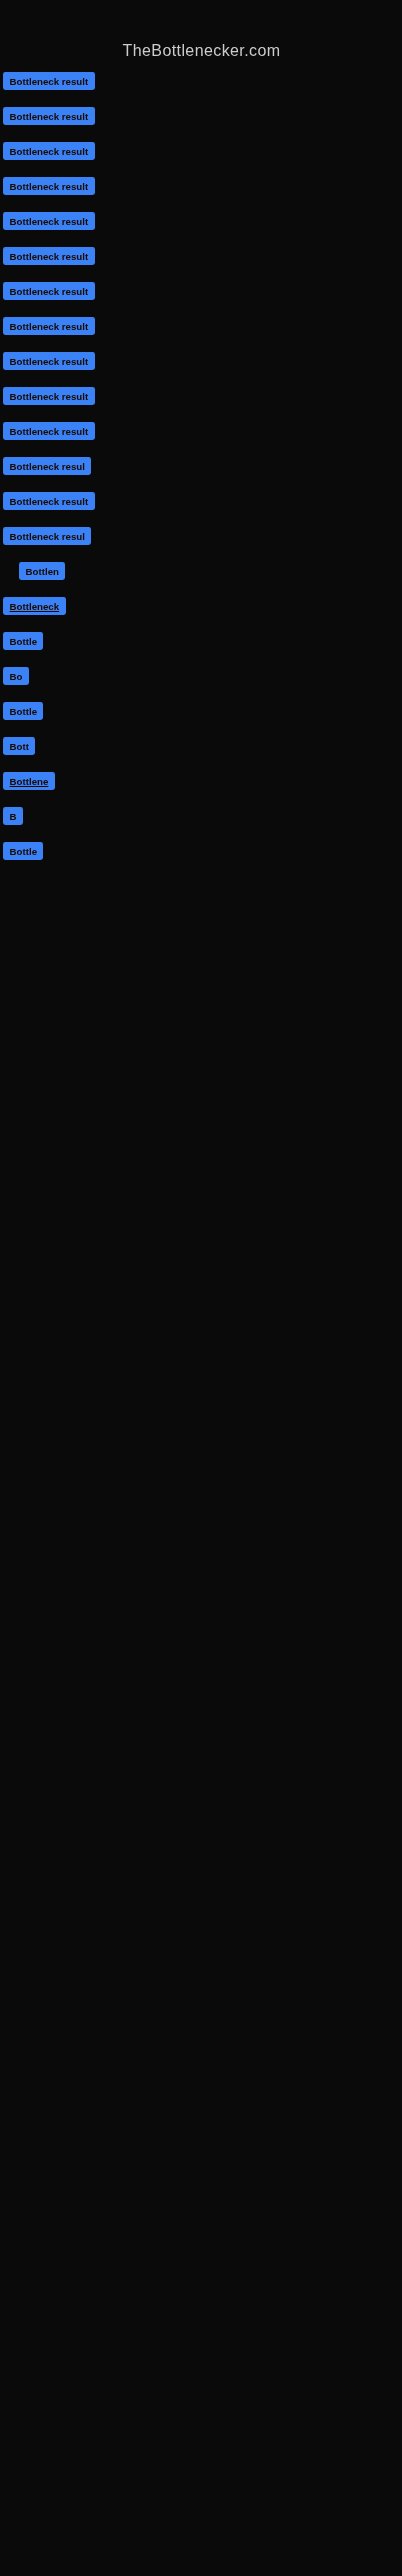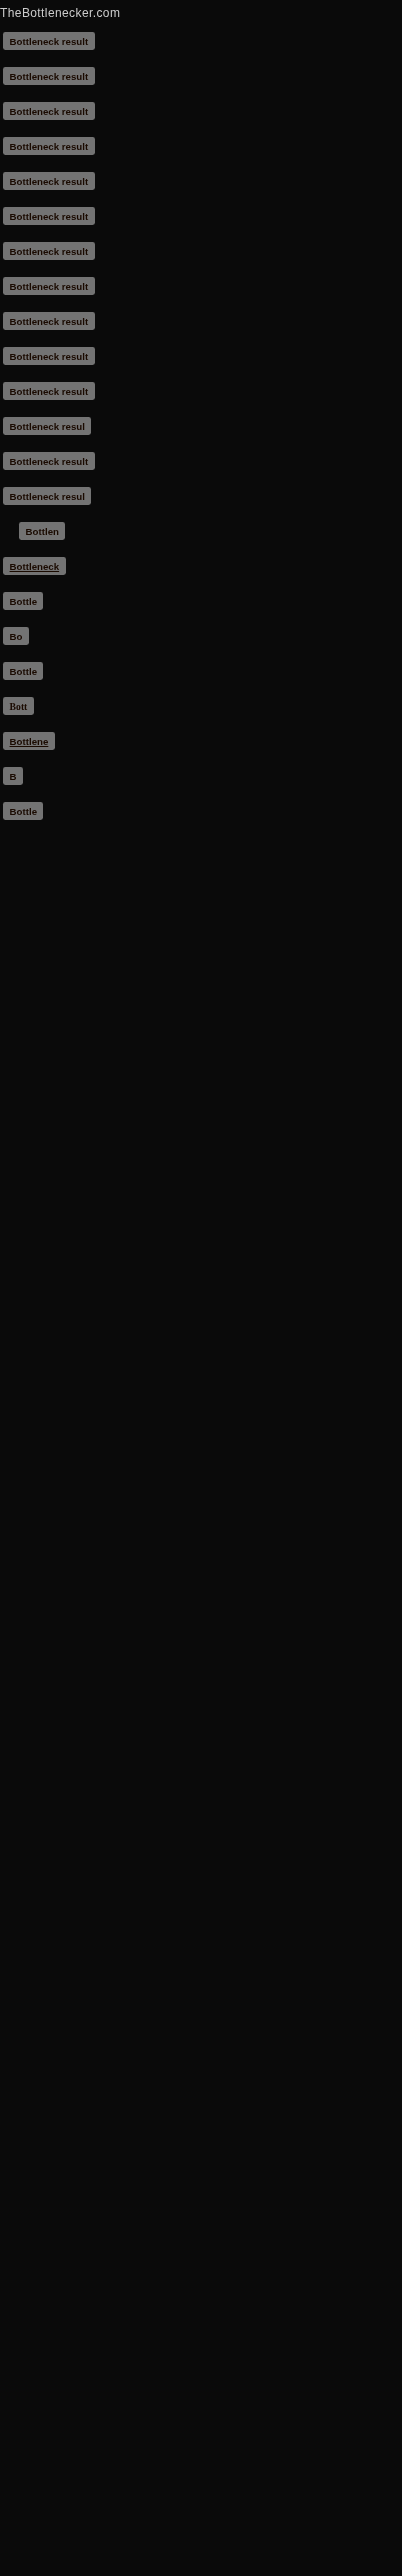--- a/index.html
+++ b/index.html
@@ -10,30 +10,31 @@
 
     body {
       width: 403px;
       min-height: 2576px;
       background-color: #0a0a0a;
       font-family: Arial, sans-serif;
       position: relative;
     }
 
     .site-title {
-      text-align: left;
+      text-align: center;
       color: #cccccc;
-      font-size: 12px;
+      font-size: 16px;
       padding: 6.4px 0 3.2px 0;
       letter-spacing: 0.4px;
+      margin-top: 36px;
     }
 
     .bottleneck-badge {
       display: inline-block;
-      background-color: #737373;
+      background-color: #3b82f6;
       color: #1a0a00;
       font-size: 9.7px;
       font-weight: bold;
       padding: 3.2px 6.4px;
       border-radius: 2.4px;
       white-space: nowrap;
       overflow: hidden;
       text-overflow: ellipsis;
     }
 
@@ -62,21 +63,21 @@
     .badge-v10 { max-width: 105px; }
     .badge-v11 { max-width: 97px; }
     .badge-v12 { max-width: 89px; }
     .badge-v13 { max-width: 81px; }
     .badge-v14 { max-width: 64px; }
     .badge-v15 { max-width: 56px; margin-left: 16px; }
     .badge-v16 { max-width: 52px; text-decoration: underline; }
     .badge-v17 { max-width: 44px; }
     .badge-v18 { max-width: 28px; }
     .badge-v19 { max-width: 40px; }
-    .badge-v20 { max-width: 32px; font-family: Liberation Serif, serif; }
+    .badge-v20 { max-width: 32px; }
     .badge-v21 { max-width: 48px; text-decoration: underline; }
     .badge-v22 { max-width: 13px; }
     .badge-v23 { max-width: 40px; }
   </style>
 </head>
 <body>
 
 <div class="site-title">TheBottlenecker.com</div>
 
 <div id="rows-container">

